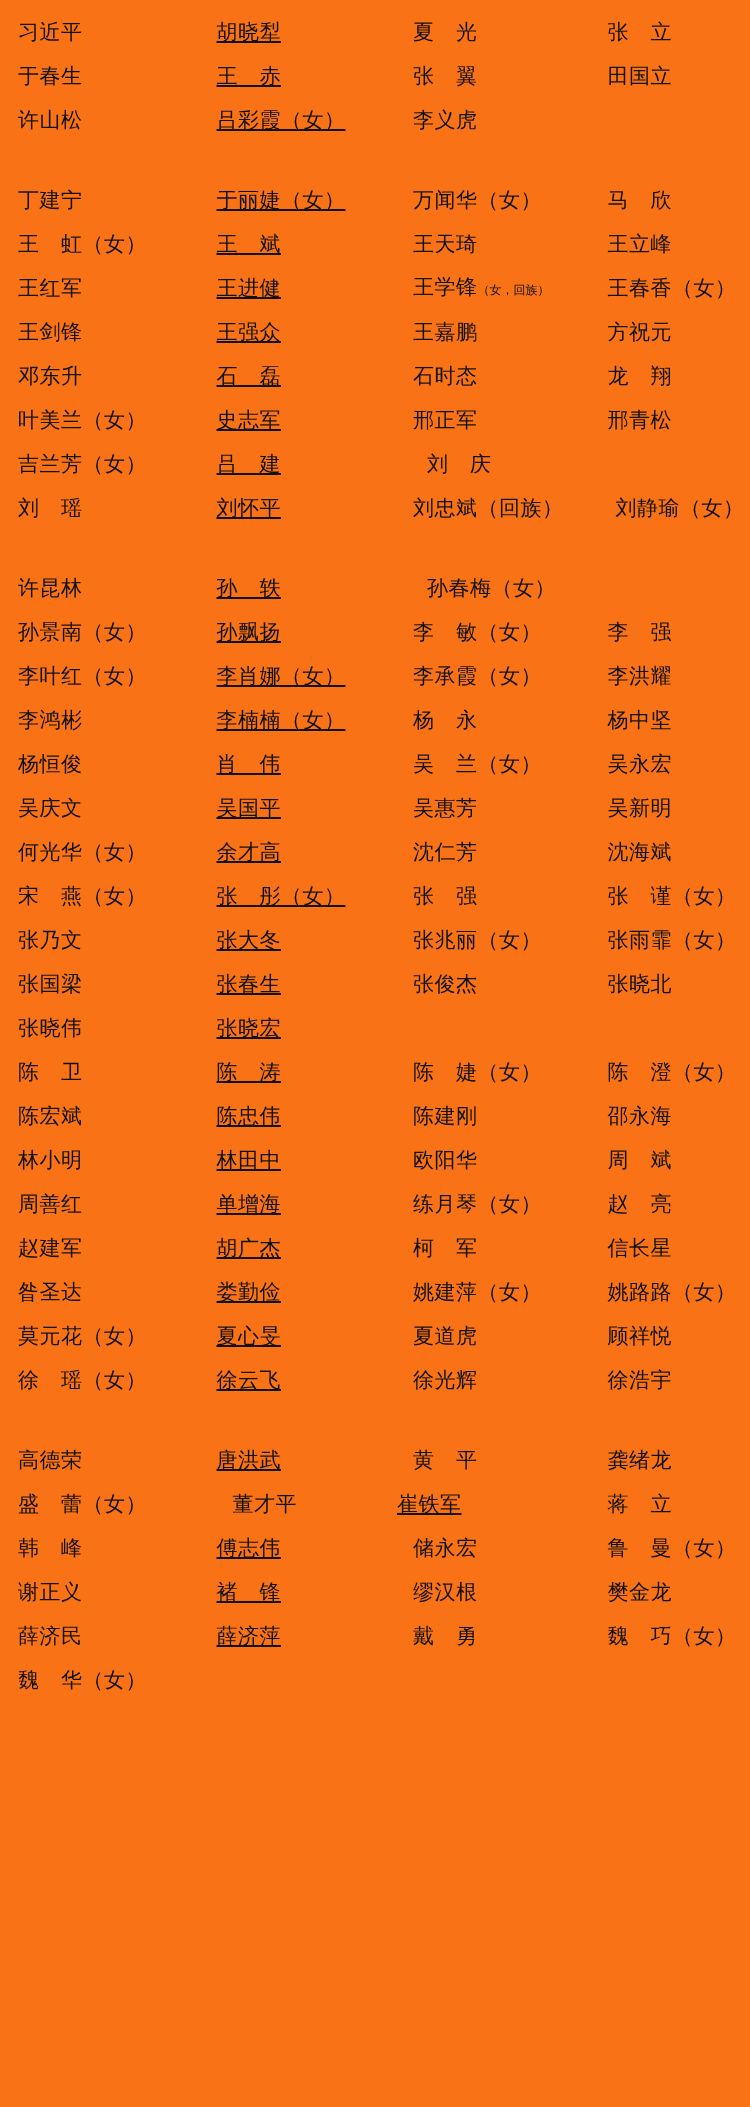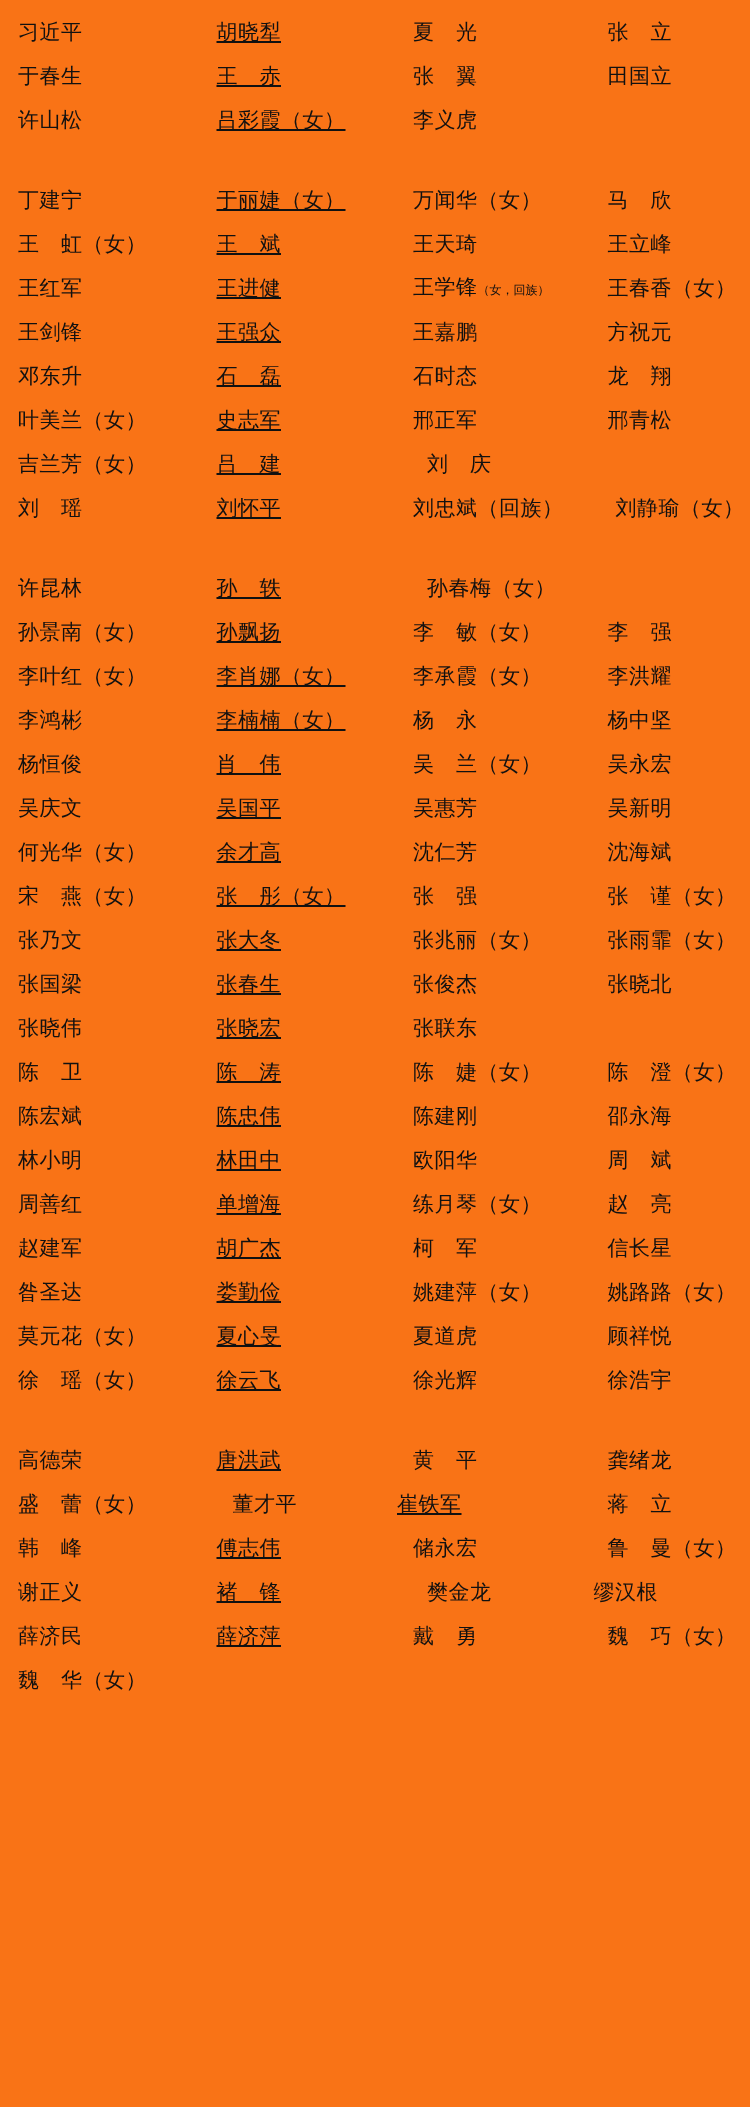--- a/index.html
+++ b/index.html
@@ -181,21 +181,20 @@
         </div>
         <div class="row">
           <div class="cell c0">张国梁</div>
           <div class="cell c1">张春生</div>
           <div class="cell c2">张俊杰</div>
           <div class="cell c3">张晓北</div>
         </div>
         <div class="row">
           <div class="cell c0">张晓伟</div>
           <div class="cell c1">张晓宏</div>
-          <div class="cell c2">张联东</div>
         </div>
         <div class="row">
           <div class="cell c0">陈　卫</div>
           <div class="cell c1">陈　涛</div>
           <div class="cell c2">陈　婕（女）</div>
           <div class="cell c3">陈　澄（女）</div>
         </div>
         <div class="row">
           <div class="cell c0">陈宏斌</div>
           <div class="cell c1">陈忠伟</div>
@@ -254,22 +253,22 @@
         </div>
         <div class="row">
           <div class="cell c0">韩　峰</div>
           <div class="cell c1">傅志伟</div>
           <div class="cell c2">储永宏</div>
           <div class="cell c3">鲁　曼（女）</div>
         </div>
         <div class="row">
           <div class="cell c0">谢正义</div>
           <div class="cell c1">褚　锋</div>
+          <div class="cell c2">缪汉根</div>
           <div class="cell c3">樊金龙</div>
-          <div class="cell c2">缪汉根</div>
         </div>
         <div class="row">
           <div class="cell c0">薛济民</div>
           <div class="cell c1">薛济萍</div>
           <div class="cell c2">戴　勇</div>
           <div class="cell c3">魏　巧（女）</div>
         </div>
         <div class="row">
           <div class="cell c0">魏　华（女）</div>
           <div class="cell c1 empty"></div>

